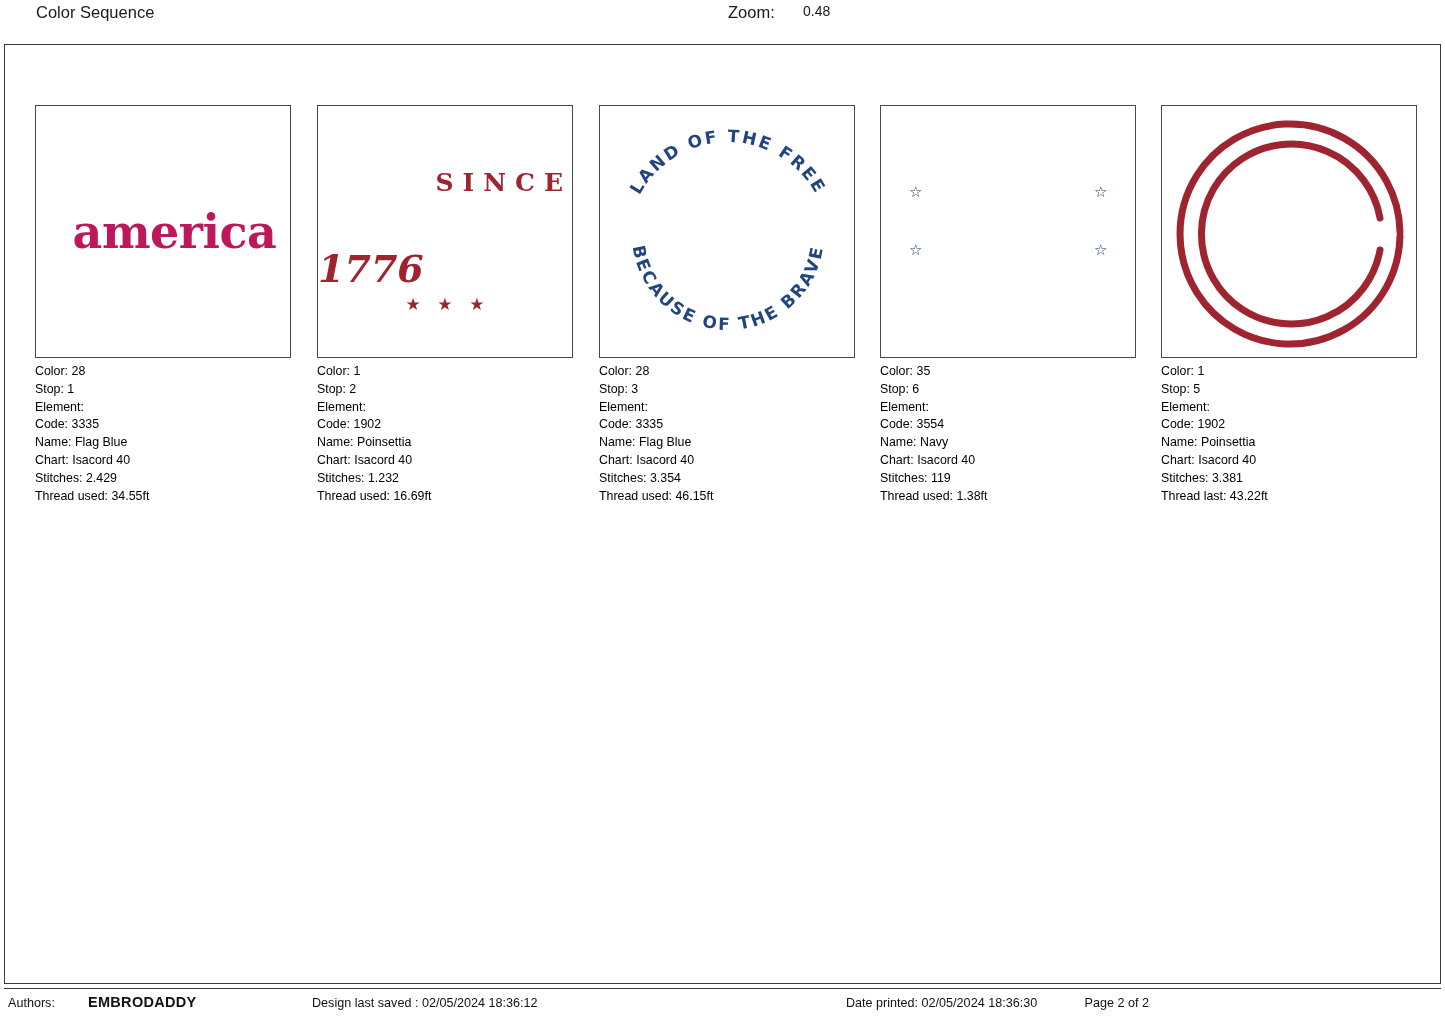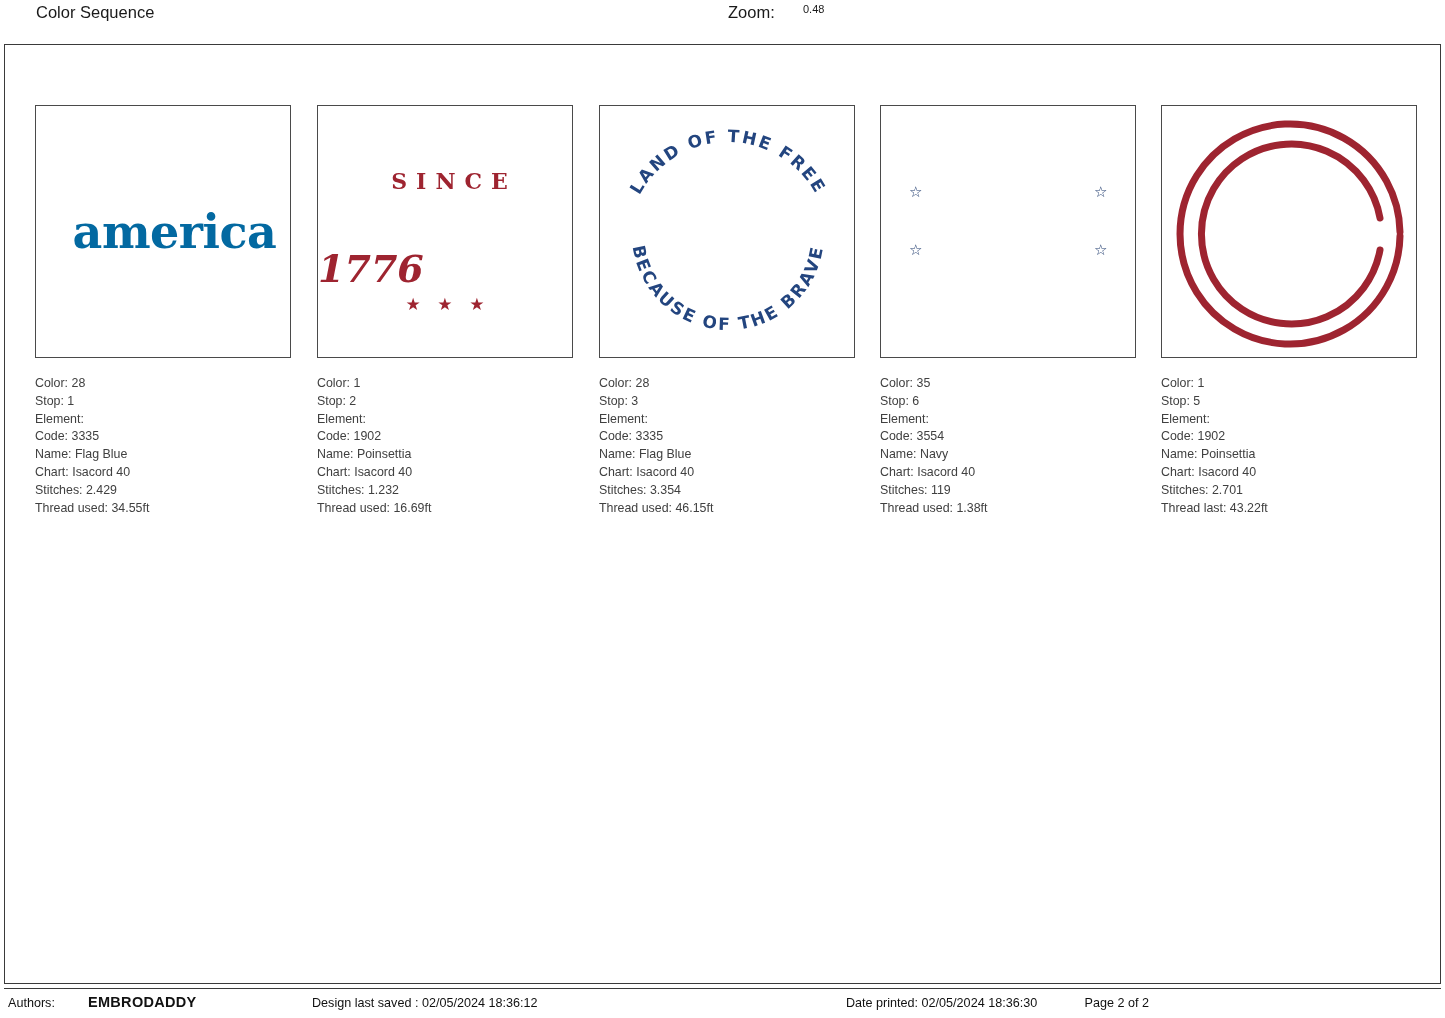--- a/index.html
+++ b/index.html
@@ -36,21 +36,21 @@
     position: absolute;
     left: 700px;
     top: 3px;
     font-size: 16.5px;
     color: #1a1a1a;
   }
   .zoom-value {
     position: absolute;
     left: 775px;
     top: 3px;
-    font-size: 11px;
+    font-size: 14px;
     color: #1a1a1a;
   }
 
   
   .page-frame {
     position: absolute;
     left: 4px;
     top: 44px;
     width: 1437px;
     height: 940px;
@@ -82,57 +82,57 @@
     width: 256px;
     height: 253px;
     border: 1px solid #4a4a4a;
     box-sizing: border-box;
     background: #ffffff;
     position: relative;
     overflow: hidden;
   }
 
   .info {
-    margin-top: 17px;
+    margin-top: 5px;
     font-size: 12.4px;
     line-height: 17.8px;
-    color: #404040;
+    color: #000000;
     white-space: nowrap;
   }
   .info div { white-space: nowrap; }
 
   
   .art-america {
     position: absolute;
     left: 0; top: 0; width: 100%; height: 100%;
     display: flex;
     align-items: center;
     justify-content: center;
   }
   .america-text {
     font-family: "DejaVu Serif", serif;
     font-weight: bold;
     font-size: 46px;
-    color: #0369a1;
+    color: #be185d;
     letter-spacing: -0.5px;
     margin-left: 23px;
   }
 
   
   .art-since {
     position: absolute;
     left: 0; top: 0; width: 100%; height: 100%;
   }
   .since-word {
     position: absolute;
     top: 62px;
     left: 9px; right: 0;
-    text-align: center;
+    text-align: right;
     font-family: "DejaVu Serif", serif;
-    font-size: 22px;
+    font-size: 25px;
     font-weight: bold;
     letter-spacing: 9px;
     color: #9e2430;
     text-indent: 9px;
   }
   .since-year {
     position: absolute;
     top: 140px;
     left: 0; right: 0;
     font-family: "DejaVu Serif", serif;
@@ -323,21 +323,21 @@
           </svg>
         </div>
       </div>
       <div class="info">
         <div>Color: 1</div>
         <div>Stop: 5</div>
         <div>Element:</div>
         <div>Code: 1902</div>
         <div>Name: Poinsettia</div>
         <div>Chart: Isacord 40</div>
-        <div>Stitches: 2.701</div>
+        <div>Stitches: 3.381</div>
         <div>Thread last: 43.22ft</div>
       </div>
     </div>
 
   </div>
 </div>
 
 <div class="footer-rule"></div>
 <div class="footer">
   <span class="f-authors">Authors:</span>

